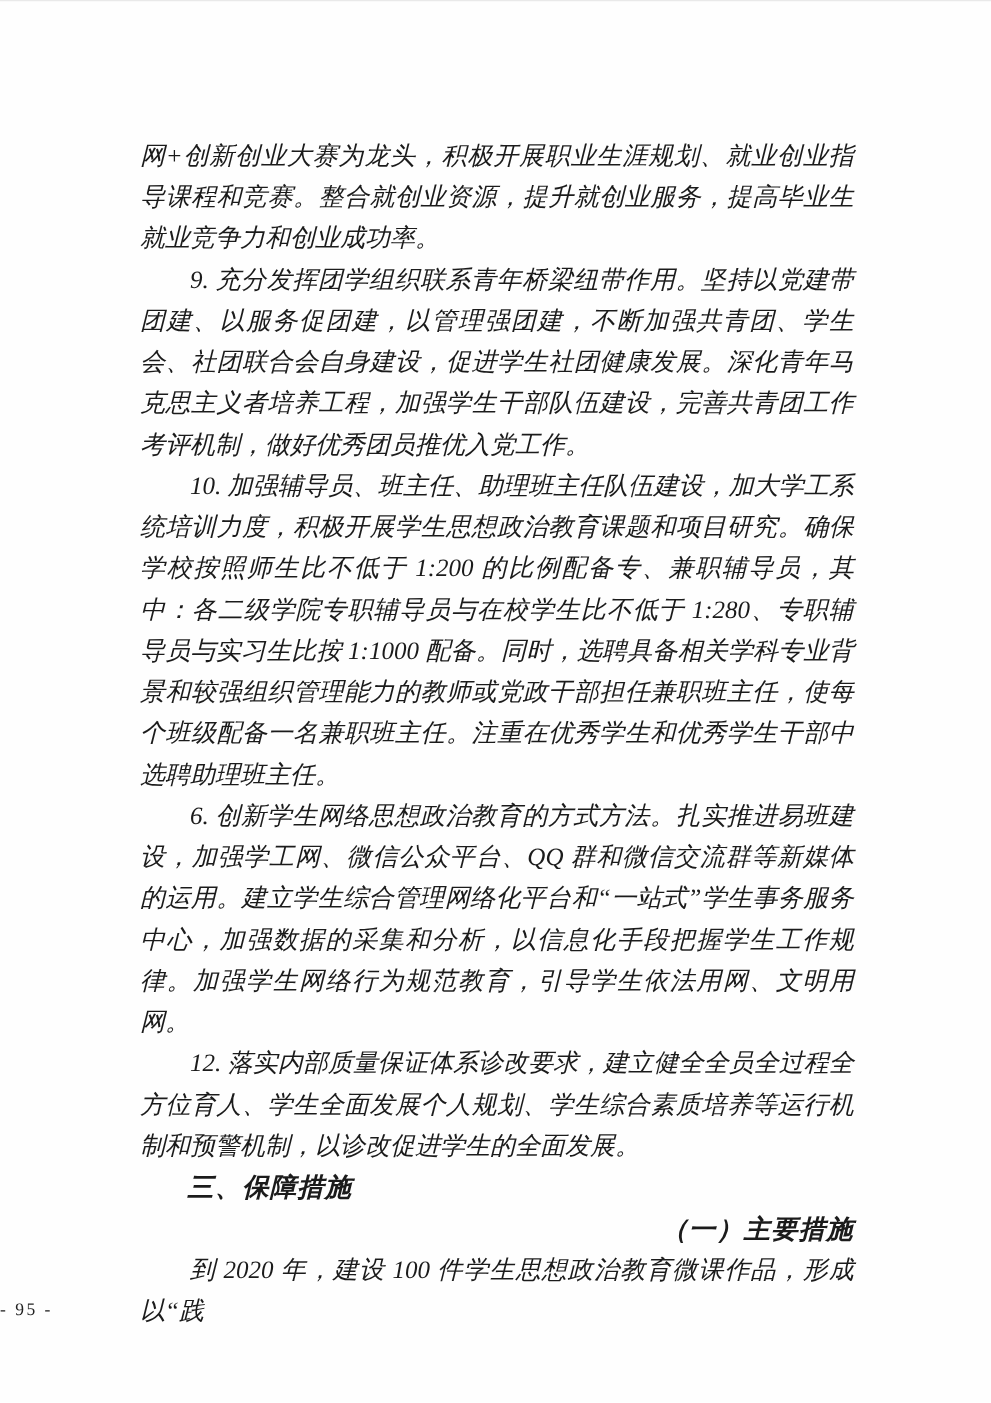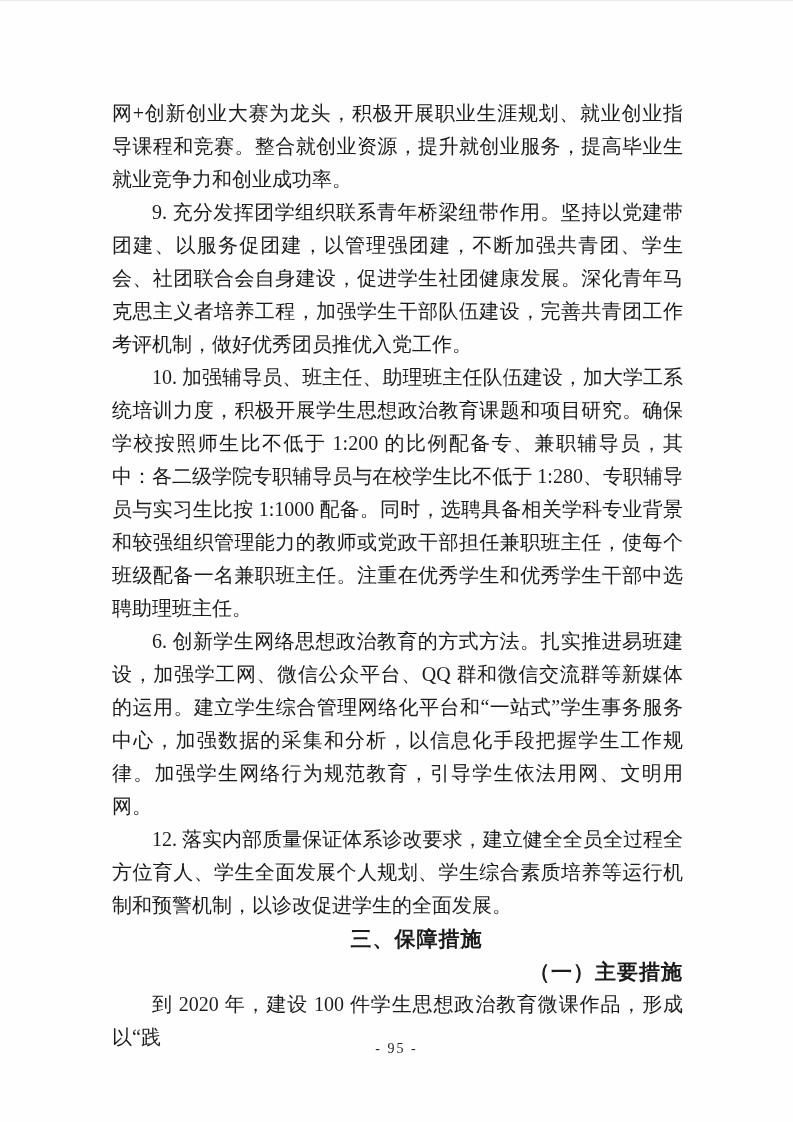--- a/index.html
+++ b/index.html
@@ -14,55 +14,56 @@
     background: #fefefe;
     border-top: 1px solid #e9e9e9;
     box-sizing: border-box;
     overflow: hidden;
     font-family: "Liberation Serif", serif;
     color: #1b1b1b;
   }
   .doc-body {
     position: absolute;
     left: 112px;
-    top: 96px;
+    top: 108px;
     width: 571px;
     font-size: 20px;
     line-height: 33px;
     text-align: justify;
+    font-style: italic;
   }
   .para {
     margin: 0;
     padding: 0;
   }
   .para.indent {
     text-indent: 2em;
   }
   .para.heading-1 {
     font-family: "Liberation Sans", sans-serif;
     font-weight: 700;
     font-size: 21px;
-    text-align: center;
+    text-align: left;
     text-indent: 1.8em;
     letter-spacing: 1px;
   }
   .para.heading-2 {
     font-family: "Liberation Sans", sans-serif;
     font-weight: 800;
     font-size: 21px;
     text-align: right;
     text-indent: 1.5em;
     letter-spacing: 1px;
   }
   .page-footer {
     position: absolute;
     left: 0;
     top: 1038px;
     width: 100%;
-    text-align: center;
+    text-align: left;
   }
   .page-number {
     font-size: 14px;
     letter-spacing: 2px;
     color: #222222;
   }
 </style>
 </head>
 <body>
 

